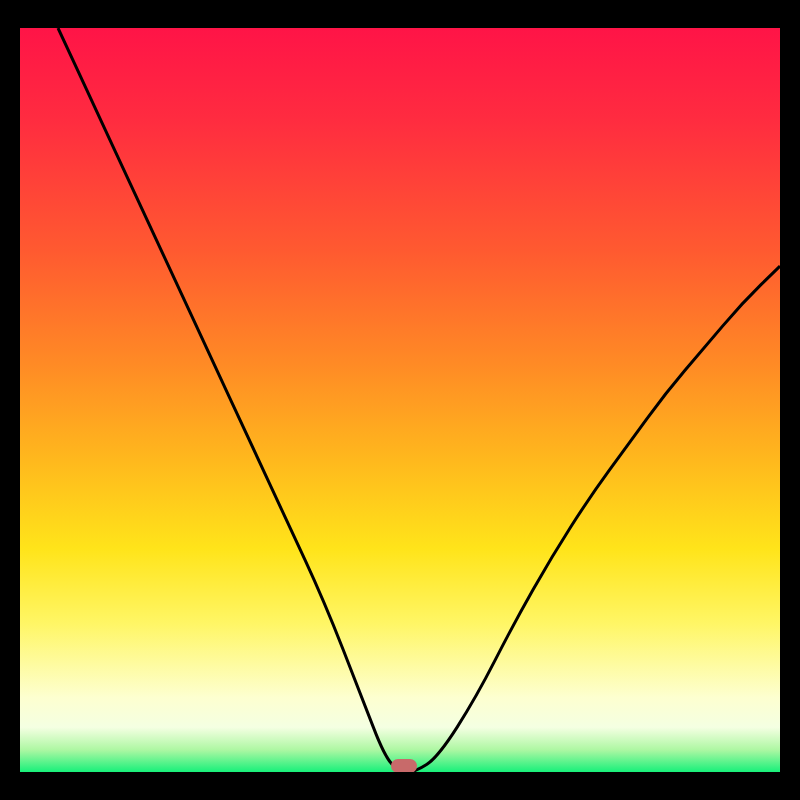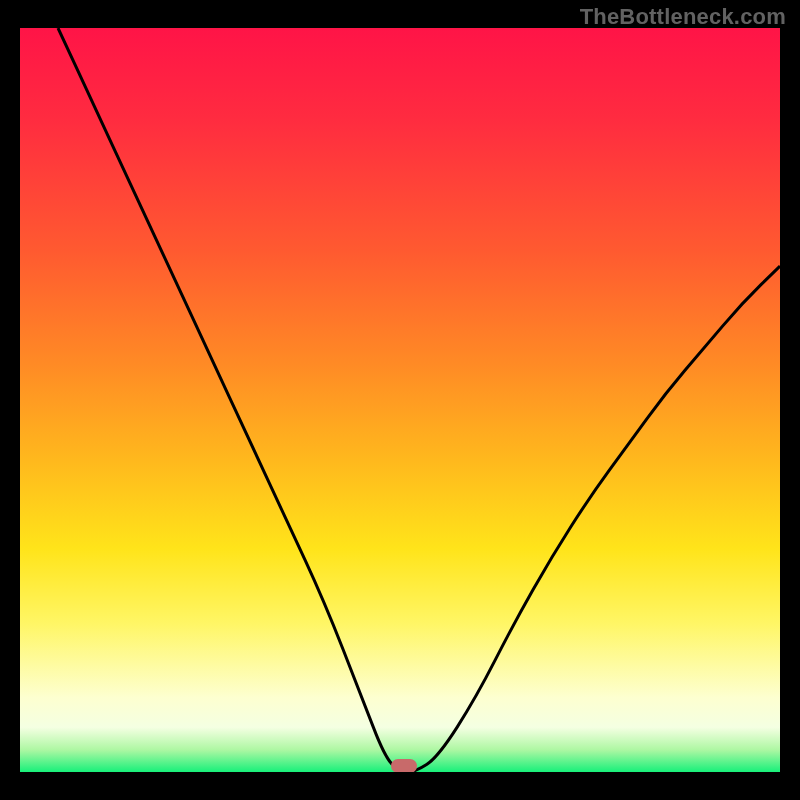--- a/index.html
+++ b/index.html
@@ -69,21 +69,20 @@
     background: #c86a6a;
     z-index: 20;
     transform: translate(-50%, -50%);
   }
 </style>
 </head>
 <body>
 
 <div class="frame">
 
-  <div class="watermark">TheBottleneck.com</div>
 
   <div class="plot-area">
     <div class="gradient-bg"></div>
 
     <svg class="curve" viewBox="0 0 760 744" preserveAspectRatio="none">
       <path id="curve-path" d="M 38 0 Q 38 0 57 40.920000000000016 Q 76 81.84000000000003 95 122.75999999999999 Q 114 163.67999999999995 133 204.59999999999997 Q 152 245.51999999999998 171 286.43999999999994 Q 190 327.35999999999996 209 368.28 Q 228 409.2 247 450.12 Q 266 491.03999999999996 285 531.96 Q 304 572.88 323 621.24 Q 342 669.6 353.4 699.36 Q 364.8 729.12 372.4 736.56 Q 380 744 387.6 744 Q 395.2 744 406.6 736.56 Q 418.00000000000006 729.12 437 699.36 Q 456 669.6 475 632.4000000000001 Q 494 595.2 513 561.72 Q 532 528.24 551 498.48 Q 570 468.72 589 442.68 Q 608 416.64 627 390.6 Q 646 364.56 665 342.24 Q 684 319.92 703 297.6 Q 722 275.28 741 256.67999999999995 T 760 238.07999999999998" fill="none" stroke-width="3" stroke="#000000"></path>
     </svg>
 
     <div id="marker" class="marker" style="background: rgb(200, 106, 106); left: 383.8px; top: 738.048px;"></div>
   </div>

